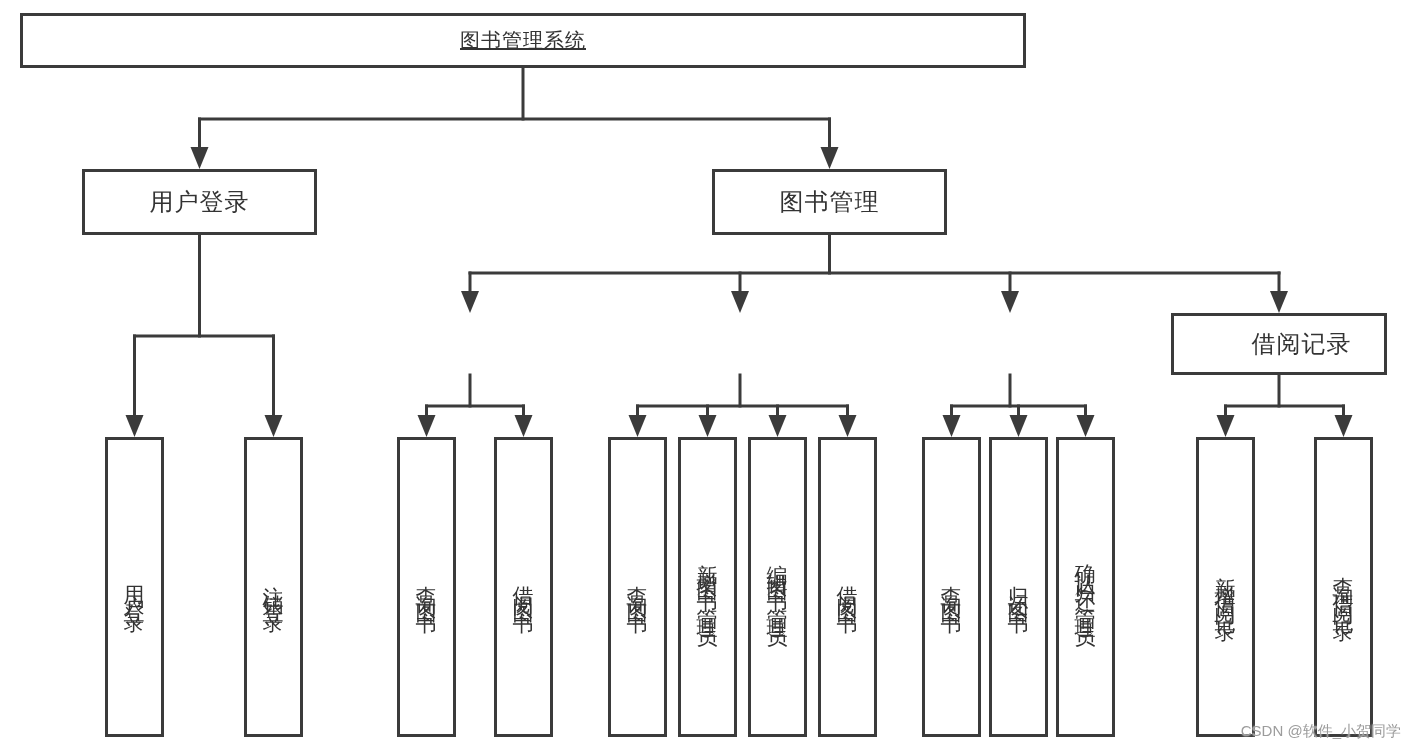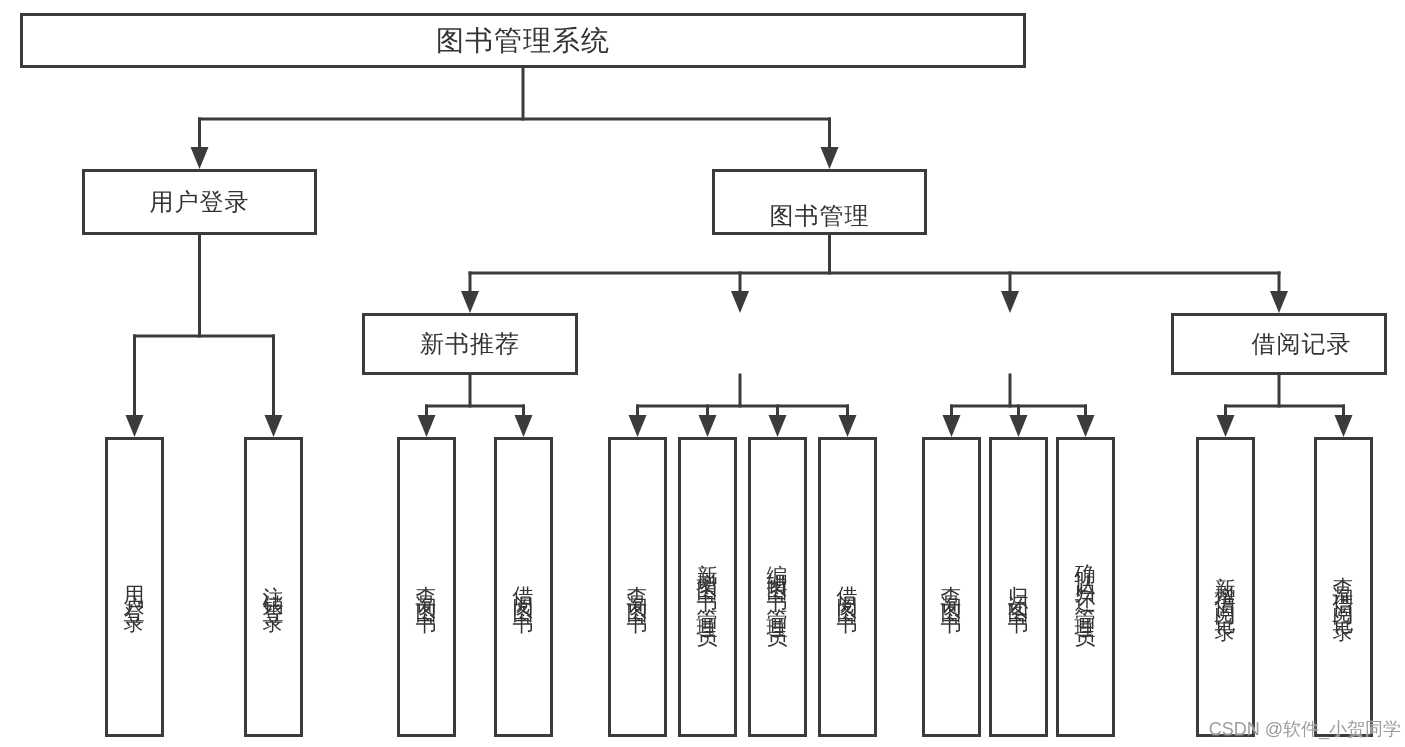--- a/index.html
+++ b/index.html
@@ -36,34 +36,34 @@
     display: flex;
     align-items: center;
     justify-content: center;
     color: var(--text);
   }
   .hlabel {
     font-size: 24px;
     letter-spacing: 1px;
     white-space: nowrap;
   }
-  .root-box .hlabel { font-size: 28px; }
+  .root-box .hlabel { font-size: 20px; text-decoration: underline; }
   .leaf .vlabel {
     writing-mode: vertical-rl;
     text-orientation: mixed;
     font-size: 21px;
     letter-spacing: 9px;
     line-height: 1;
     white-space: nowrap;
   }
   .watermark {
     position: absolute;
     right: 4px;
     bottom: 6px;
-    font-size: 18px;
+    font-size: 15px;
     color: var(--wm);
     text-shadow: 0 0 2px #ffffff;
     white-space: nowrap;
     z-index: 5;
   }
 </style>
 </head>
 <body>
 
 <div class="canvas">
@@ -144,27 +144,24 @@
     </g>
   </svg>
 
   <div class="box root-box" style="left:20px; top:13px; width:1006px; height:55px;">
     <span class="hlabel">图书管理系统</span>
   </div>
 
   <div class="box" style="left:82px; top:169px; width:235px; height:66px;">
     <span class="hlabel">用户登录</span>
   </div>
-  <div class="box" style="left:712px; top:169px; width:215px; height:66px;align-items:flex-end;">
+  <div class="box" style="left:712px; top:169px; width:235px; height:66px;">
     <span class="hlabel">图书管理</span>
   </div>
 
-  <div class="box" style="left:362px; top:313px; width:216px; height:62px;">
-    <span class="hlabel">新书推荐</span>
-  </div>
   <div class="box" style="left:1171px; top:313px; width:216px; height:62px;padding-left:45px;">
     <span class="hlabel">借阅记录</span>
   </div>
 
   <div class="box leaf" style="left:105px; top:437px; width:59px; height:300px;">
     <span class="vlabel">用户登录</span>
   </div>
   <div class="box leaf" style="left:244px; top:437px; width:59px; height:300px;">
     <span class="vlabel">注销登录</span>
   </div>

